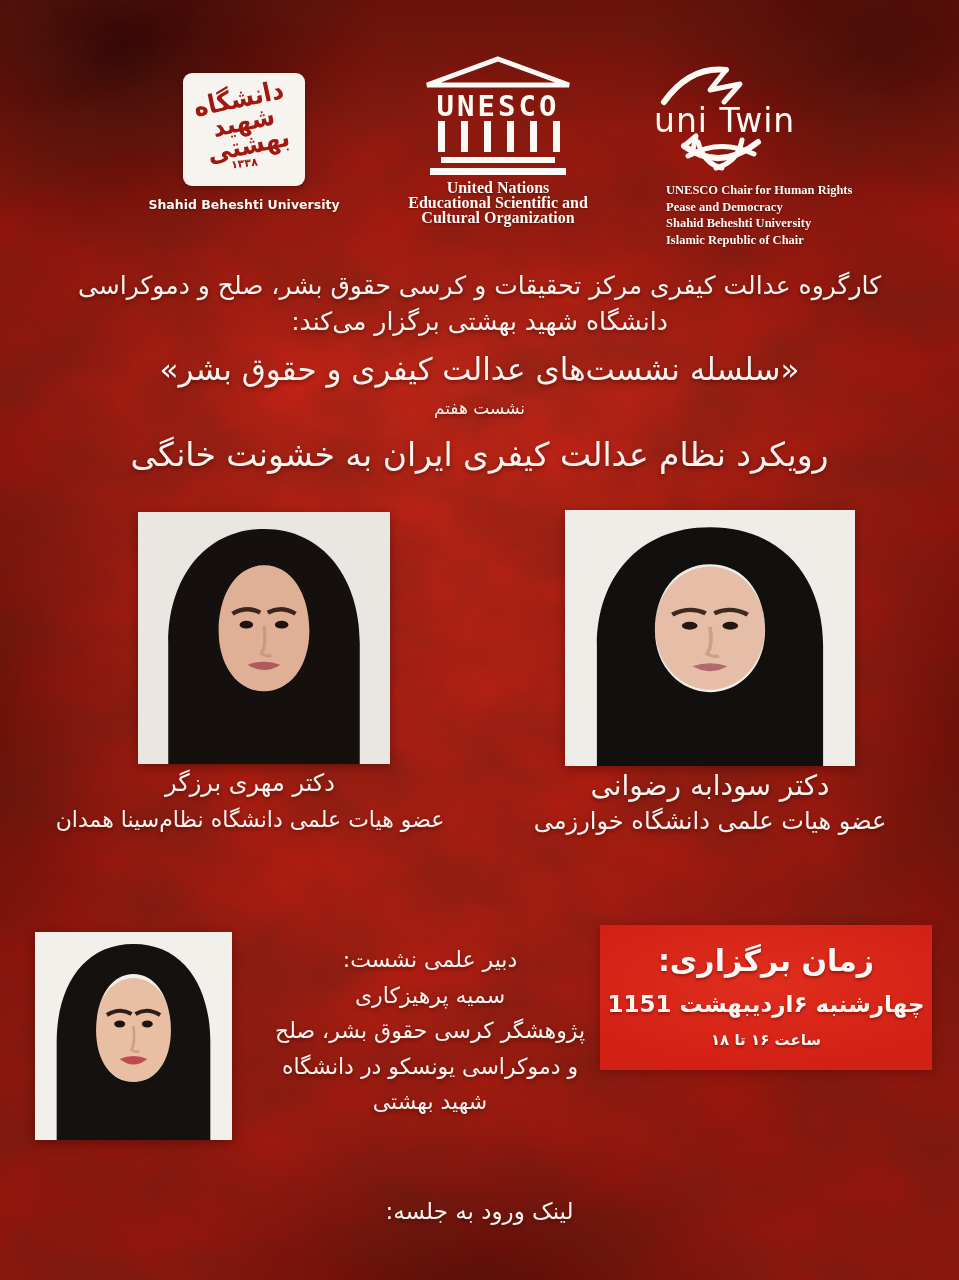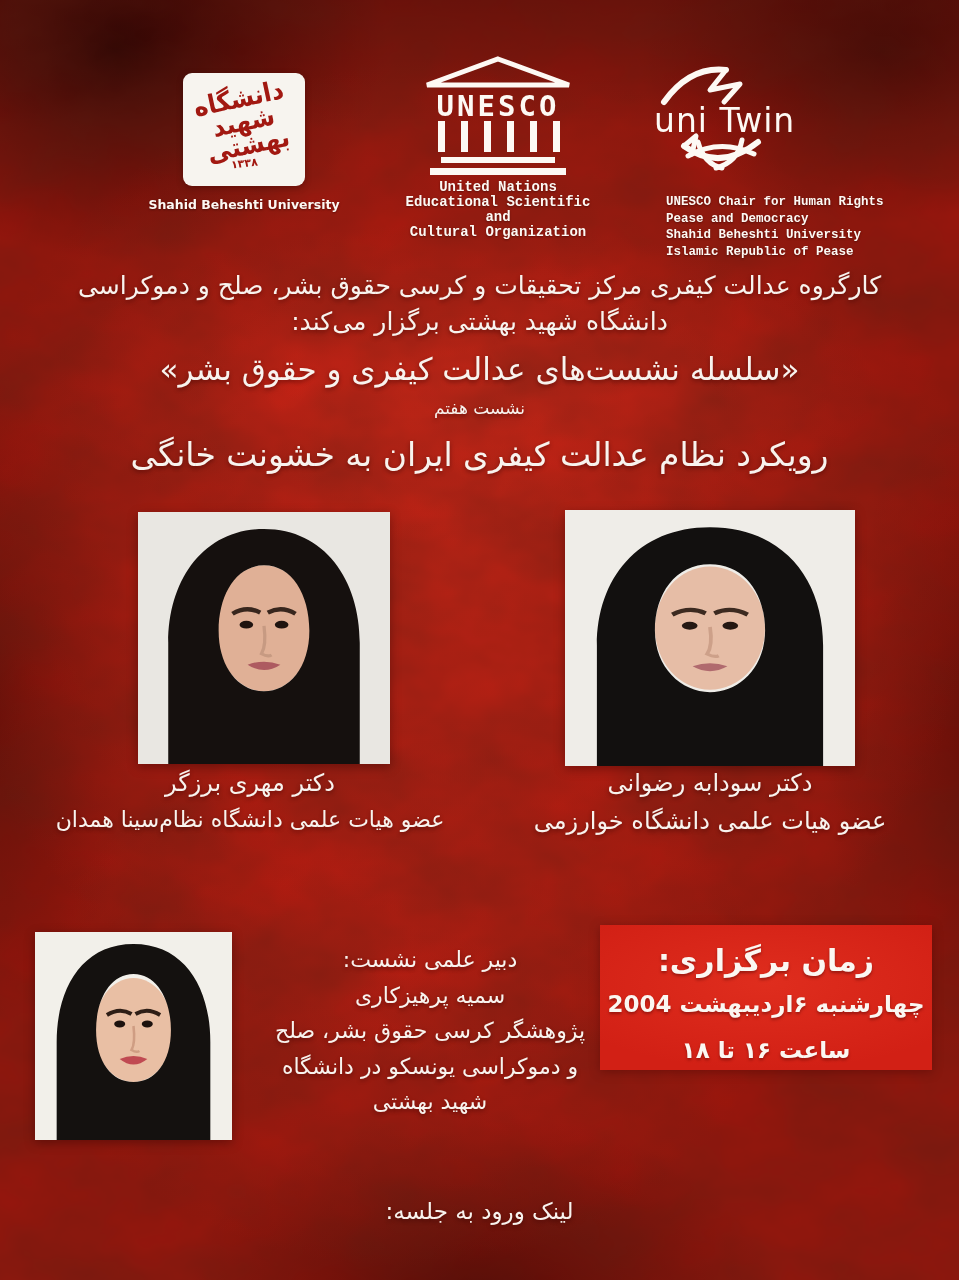--- a/index.html
+++ b/index.html
@@ -26,59 +26,59 @@
            display:flex;flex-direction:column;align-items:center;justify-content:center;box-shadow:0 2px 6px rgba(40,0,0,.35);}
   .sbu-cal{font-family:"DejaVu Sans",sans-serif;direction:rtl;font-weight:bold;color:#a21811;
            font-size:24px;line-height:.92;text-align:center;white-space:pre-line;
            transform:rotate(-12deg) scaleY(1.08);letter-spacing:-1px;}
   .sbu-year{font-family:"DejaVu Sans",sans-serif;color:#a21811;font-size:11px;font-weight:bold;margin-top:1px;transform:rotate(-6deg);}
   .sbu-cap{position:absolute;top:124px;left:-42px;width:206px;text-align:center;
            font-family:"DejaVu Sans",sans-serif;font-weight:bold;font-size:12.5px;color:#fdf9f4;text-shadow:0 1px 2px rgba(40,0,0,.5);}
 
   .unesco{left:423px;top:56px;width:150px;height:180px;}
   .unesco-cap{position:absolute;top:124px;left:-25px;width:200px;text-align:center;
-              font-family:Liberation Mono, monospace;font-size:14px;line-height:15px;color:#fdf9f4;font-weight:bold;
+              font-family:Liberation Serif, serif;font-size:16px;line-height:15px;color:#fdf9f4;font-weight:bold;
               text-shadow:0 1px 2px rgba(40,0,0,.5);}
 
   .unitwin{left:642px;top:58px;width:160px;height:185px;}
-  .unitwin-cap{position:absolute;top:136px;left:24px;width:230px;text-align:left;
-               font-family:Liberation Mono, monospace;font-size:12.5px;line-height:16.5px;color:#fdf9f4;font-weight:bold;
+  .unitwin-cap{position:absolute;top:124px;left:24px;width:230px;text-align:left;
+               font-family:Liberation Serif, serif;font-size:12.5px;line-height:16.5px;color:#fdf9f4;font-weight:bold;
                text-shadow:0 1px 2px rgba(40,0,0,.5);}
 
   
   .fa{position:absolute;z-index:2;direction:rtl;text-align:center;font-weight:normal;color:#f8f3ee;
       font-family:"DejaVu Sans",sans-serif;text-shadow:0 2px 4px rgba(45,0,0,.45);}
   .intro{top:268px;left:55px;width:849px;font-size:25px;line-height:36px;}
   .series{top:351px;left:0;width:959px;font-size:31px;}
   .session-num{top:398px;left:0;width:959px;font-size:17px;font-weight:normal;}
   .topic{top:435px;left:0;width:959px;font-size:33px;}
 
   .name-left{top:769px;left:20px;width:460px;font-size:24px;}
   .affil-left{top:807px;left:5px;width:490px;font-size:22px;}
-  .name-right{top:769px;left:495px;width:430px;font-size:24px;}
+  .name-right{top:769px;left:495px;width:430px;font-size:28px;}
   .affil-right{top:807px;left:495px;width:430px;font-size:24px;}
 
   .secretary{top:942px;left:245px;width:370px;font-size:22px;line-height:35.5px;}
 
   
   .photo{position:absolute;z-index:2;box-shadow:0 3px 10px rgba(40,0,0,.4);}
   .photo svg{display:block;width:100%;height:100%;}
   .photo-left{left:138px;top:512px;width:252px;height:252px;}
   .photo-right{left:565px;top:510px;width:290px;height:256px;}
   .photo-secretary{left:35px;top:932px;width:197px;height:208px;}
 
   
   .schedule{position:absolute;z-index:2;left:600px;top:925px;width:332px;height:145px;
             background:radial-gradient(ellipse 90% 80% at 50% 40%, rgba(236,58,38,.5), rgba(0,0,0,0) 75%), #d22015;
             box-shadow:0 2px 10px rgba(50,0,0,.35);}
   .schedule .fa-line{direction:rtl;text-align:center;font-weight:bold;color:#fbf7f2;
             font-family:"DejaVu Sans",sans-serif;text-shadow:0 2px 3px rgba(60,0,0,.4);}
   .sch-title{margin-top:18px;font-size:30px;}
   .sch-date{margin-top:13px;font-size:23px;}
-  .sch-time{margin-top:20px;font-size:23px;}
+  .sch-time{margin-top:14px;font-size:15px;}
 
   
   .footer-label{top:1198px;left:0;width:959px;font-size:23px;}
   .footer-url{position:absolute;z-index:2;top:1223px;left:0;width:959px;text-align:center;
               font-family:"Liberation Serif",serif;font-size:28px;color:#f6f0e9;
               text-shadow:0 2px 3px rgba(45,0,0,.45);}
 </style>
 </head>
 <body>
 
@@ -134,21 +134,21 @@
         <path d="M56 84 Q62 106 80 110" stroke-width="5"></path>
         <path d="M100 82 Q96 104 74 110" stroke-width="5"></path>
         <path d="M42 88 L54 78 L50 96" stroke-width="5"></path>
       </g>
       <text x="12" y="74" font-family="DejaVu Sans, sans-serif" font-size="33" fill="#fdf9f4" letter-spacing="1">uni Twin</text>
     </svg>
     <div class="unitwin-cap">
       <div>UNESCO Chair for Human Rights</div>
       <div>Pease and Democracy</div>
       <div>Shahid Beheshti University</div>
-      <div>Islamic Republic of Pease</div>
+      <div>Islamic Republic of Chair</div>
     </div>
   </div>
 
   <div class="fa intro">کارگروه عدالت کیفری مرکز تحقیقات و کرسی حقوق بشر، صلح و دموکراسی دانشگاه شهید بهشتی برگزار می‌کند:</div>
   <div class="fa series">«سلسله نشست‌های عدالت کیفری و حقوق بشر»</div>
   <div class="fa session-num">نشست هفتم</div>
   <div class="fa topic">رویکرد نظام عدالت کیفری ایران به خشونت خانگی</div>
 
   <div class="photo photo-left">
     <svg viewBox="0 0 100 104" preserveAspectRatio="none">
@@ -203,19 +203,19 @@
   <div class="fa secretary">
     <div>دبیر علمی نشست:</div>
     <div>سمیه پرهیزکاری</div>
     <div>پژوهشگر کرسی حقوق بشر، صلح</div>
     <div>و دموکراسی یونسکو در دانشگاه</div>
     <div>شهید بهشتی</div>
   </div>
 
   <div class="schedule">
     <div class="fa-line sch-title">زمان برگزاری:</div>
-    <div class="fa-line sch-date">چهارشنبه ۶اردیبهشت 2004</div>
+    <div class="fa-line sch-date">چهارشنبه ۶اردیبهشت 1151</div>
     <div class="fa-line sch-time">ساعت ۱۶ تا ۱۸</div>
   </div>
 
   <div class="fa footer-label">لینک ورود به جلسه:</div>
 
 </div>
 
 </body></html>

